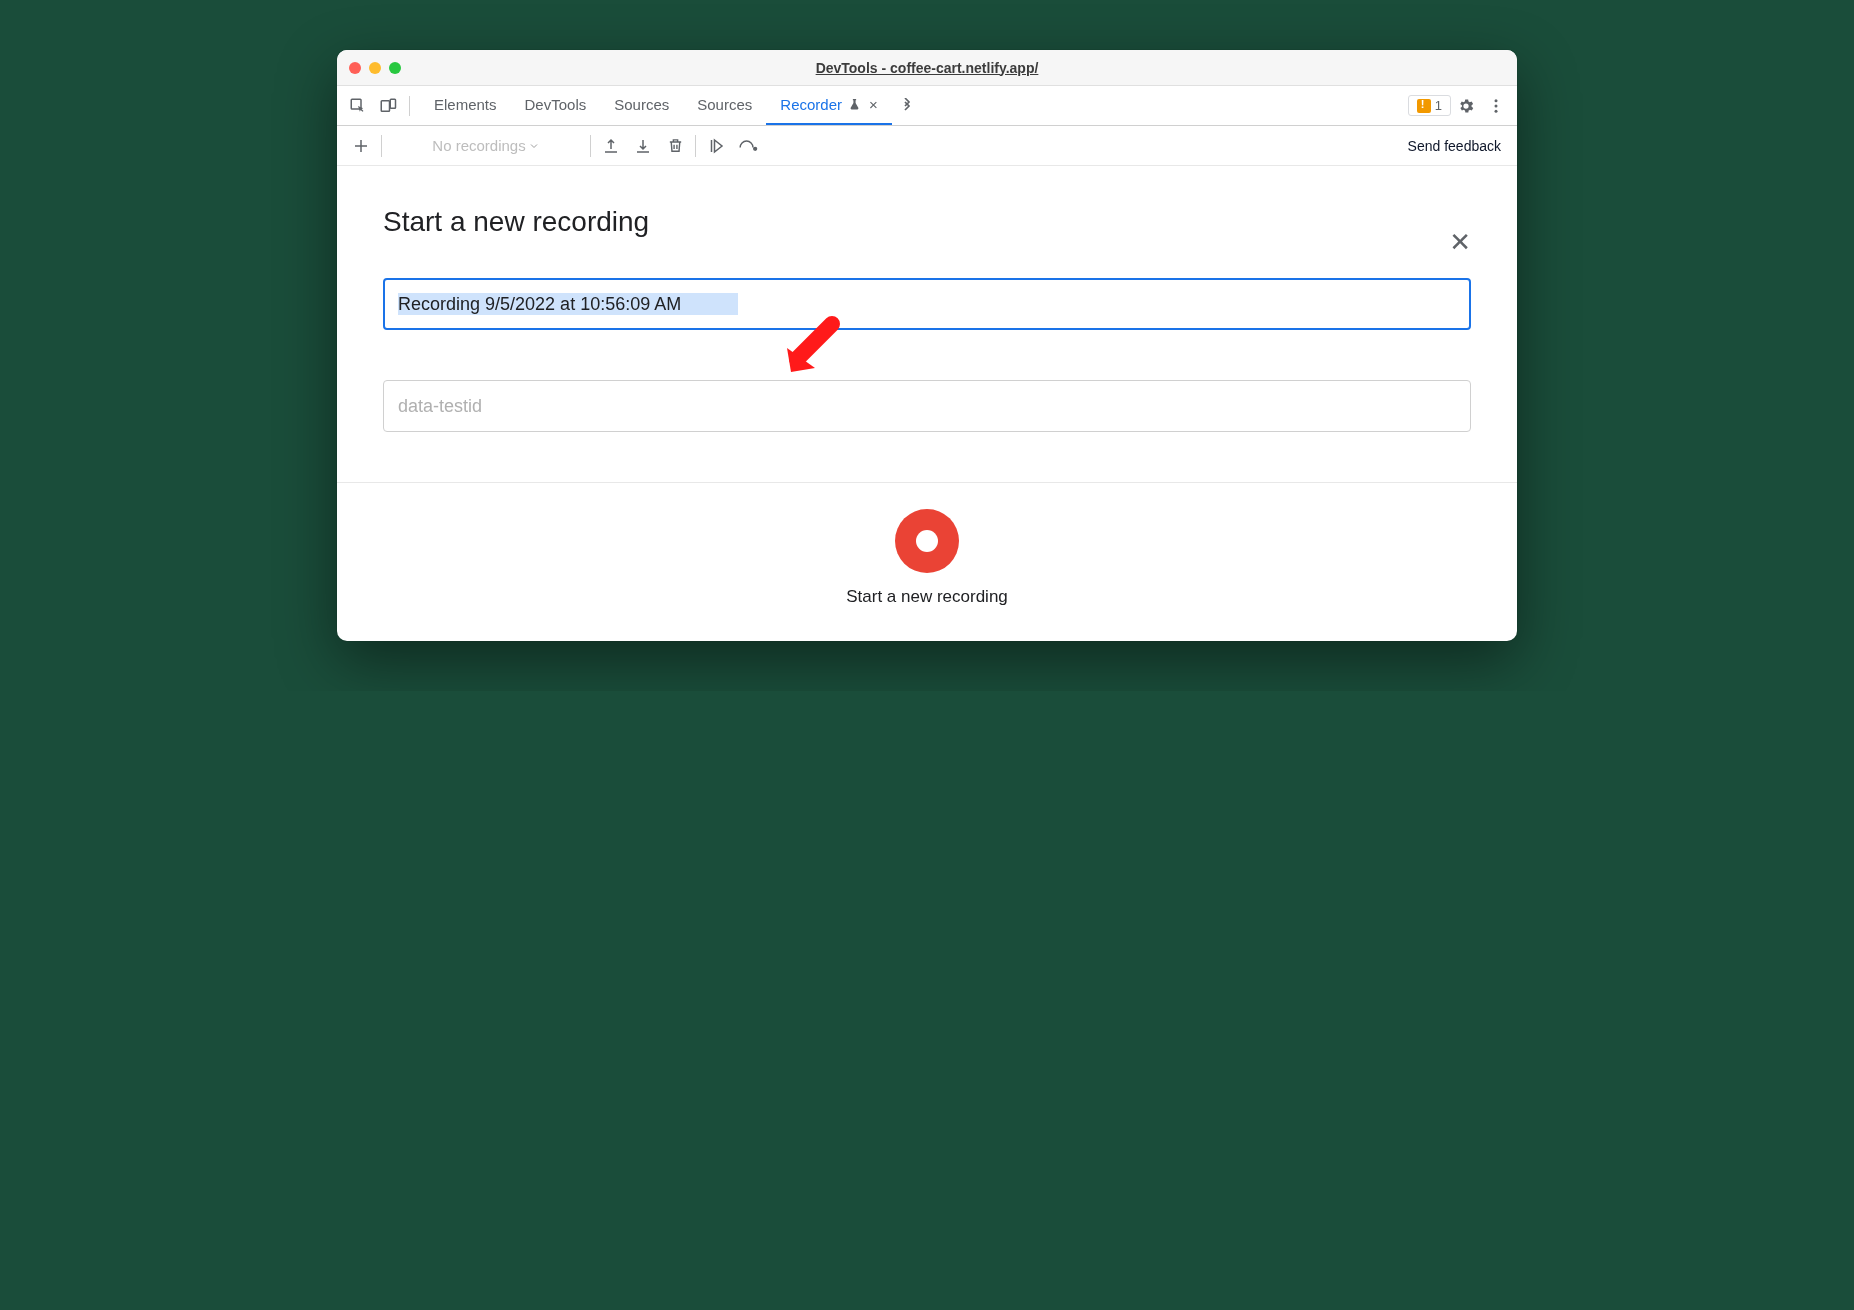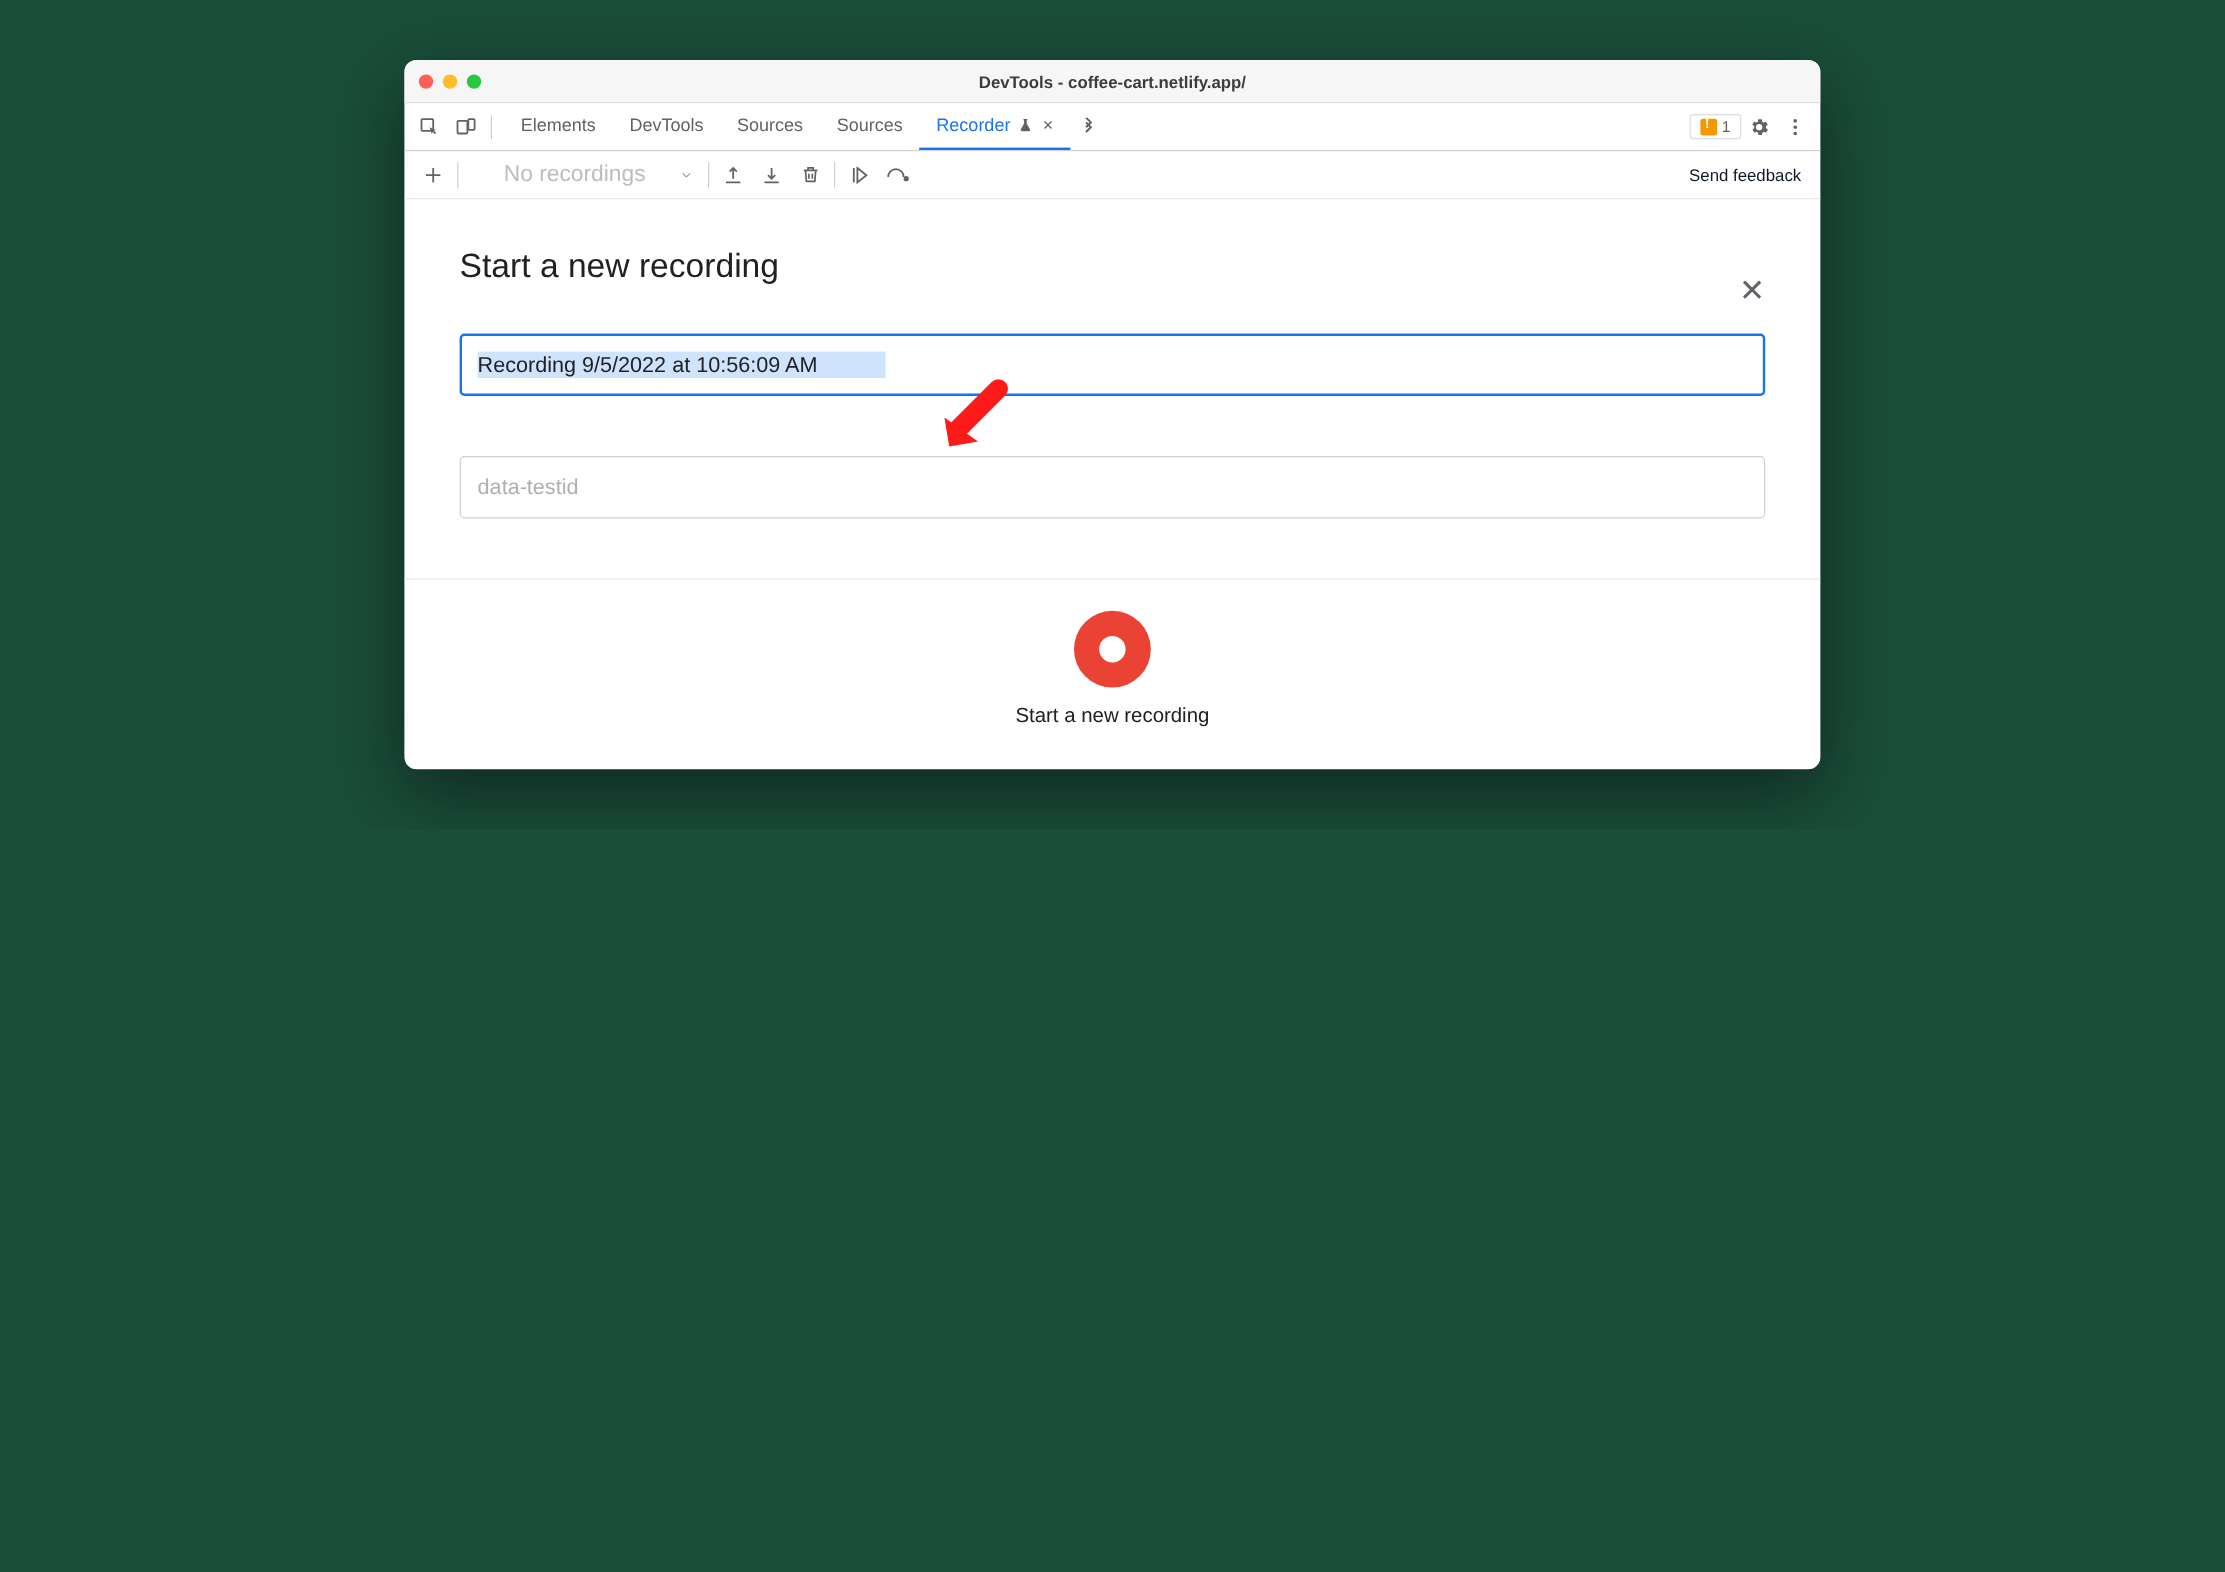--- a/index.html
+++ b/index.html
@@ -28,21 +28,21 @@
     background: #f6f6f6;
     position: relative;
   }
   .traffic { display: flex; gap: 8px; }
   .dot { width: 12px; height: 12px; border-radius: 50%; }
   .dot.red { background: #ff5f57; }
   .dot.yellow { background: #febc2e; }
   .dot.green { background: #28c840; }
   .title-text {
     position: absolute; left: 0; right: 0; text-align: center;
-    font-size: 14px; font-weight: 600; color: #3c3c3c; pointer-events: none;
+    font-size: 14px; font-weight: 600; color: #3c3c3c; pointer-events: none; text-decoration: underline;
   }
 
   .tabstrip {
     display: flex; align-items: center; height: 40px;
     border-bottom: 1px solid #d0d0d0;
     padding: 0 6px;
   }
   .tabstrip .icon-btn {
     width: 30px; height: 30px; display: flex; align-items: center; justify-content: center;
     color: #5f6368; cursor: pointer;
@@ -72,23 +72,23 @@
     display: flex; align-items: center; height: 40px;
     border-bottom: 1px solid #e8e8e8;
     padding: 0 8px;
   }
   .toolbar .icon-btn {
     width: 32px; height: 32px; display: flex; align-items: center; justify-content: center;
     color: #5f6368; cursor: pointer;
   }
   .toolbar .vdiv { width: 1px; height: 22px; background: #d0d0d0; margin: 0 4px; }
   .rec-select {
-    display: flex; align-items: center; gap: 28px;
-    color: #bdbdbd; font-size: 19px; padding: 0 8px; min-width: 200px;
-    justify-content: flex-end;
+    display: flex; align-items: center; gap: 2px;
+    color: #bdbdbd; font-size: 15px; padding: 0 8px; min-width: 200px;
+    justify-content: center;
   }
   .feedback {
     color: #0f172a; font-size: 14px; cursor: pointer; margin-right: 8px;
   }
 
   .content { padding: 40px 46px 0; position: relative; }
   .heading-row { display: flex; align-items: center; justify-content: space-between; }
   h1 { font-size: 28px; font-weight: 400; margin: 0 0 40px; color: #202124; }
   .close-icon { font-size: 26px; color: #5f6368; cursor: pointer; line-height: 1; }
 

